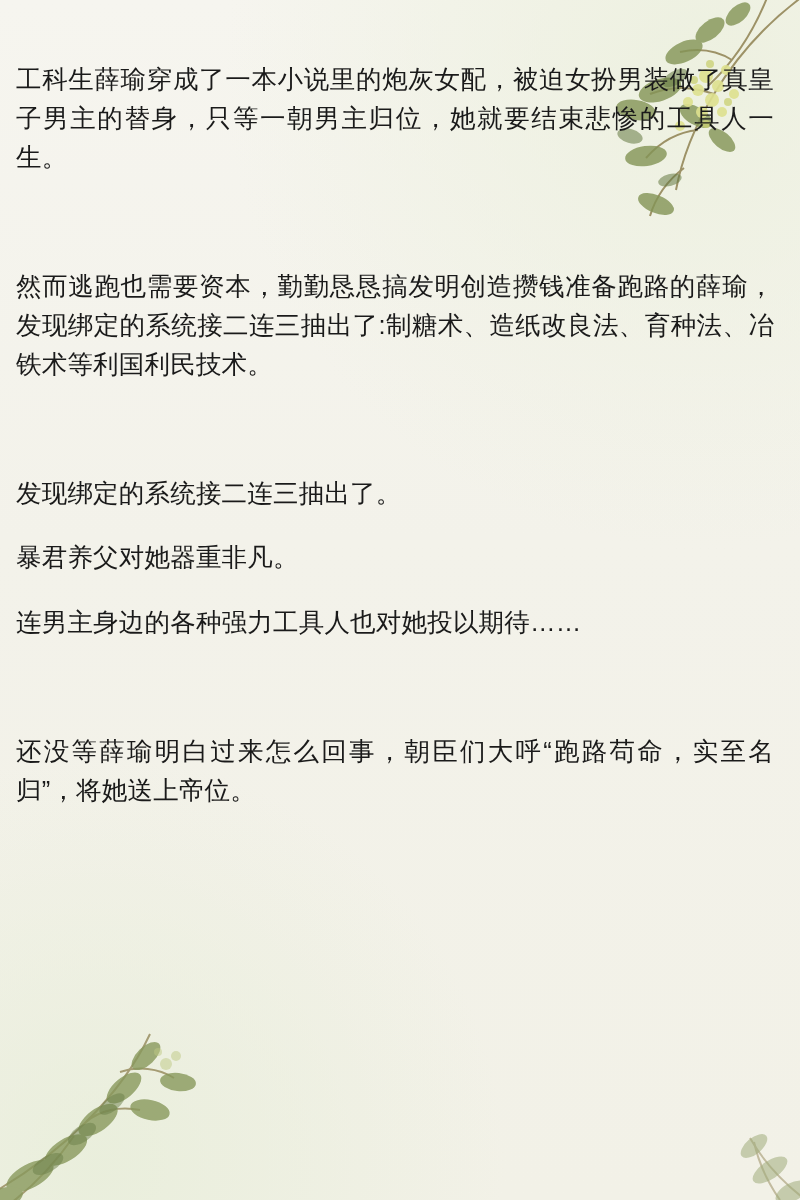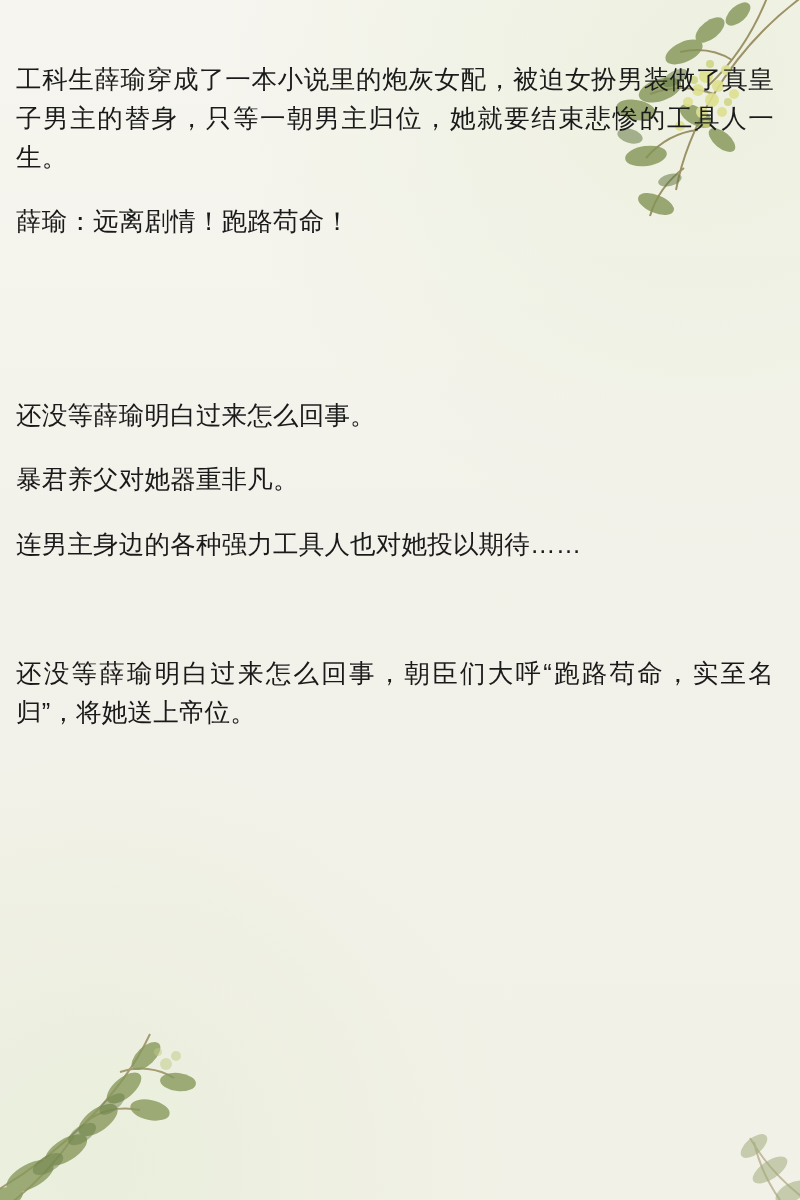--- a/index.html
+++ b/index.html
@@ -156,24 +156,24 @@
     </g>
     <g fill="#7d8f4e" opacity="0.55">
       <ellipse cx="150" cy="110" rx="20" ry="9" transform="rotate(-34 150 110)"></ellipse>
       <ellipse cx="172" cy="132" rx="18" ry="9" transform="rotate(-28 172 132)"></ellipse>
       <ellipse cx="134" cy="86" rx="16" ry="8" transform="rotate(-40 134 86)"></ellipse>
     </g>
   </svg>
 
   <div class="text-layer">
     <p class="para">工科生薛瑜穿成了一本小说里的炮灰女配，被迫女扮男装做了真皇子男主的替身，只等一朝男主归位，她就要结束悲惨的工具人一生。</p>
-    <p class="para">薛瑜：远离剧情！跑路苟命！</p>
     <p class="para blank"></p>
+    <p class="para">然而逃跑也需要资本，勤勤恳恳搞发明创造攒钱准备跑路的薛瑜，发现绑定的系统接二连三抽出了:制糖术、造纸改良法、育种法、冶铁术等利国利民技术。</p>
     <p class="para blank"></p>
-    <p class="para">还没等薛瑜明白过来怎么回事。</p>
+    <p class="para">发现绑定的系统接二连三抽出了。</p>
     <p class="para">暴君养父对她器重非凡。</p>
     <p class="para">连男主身边的各种强力工具人也对她投以期待……</p>
     <p class="para blank"></p>
     <p class="para">还没等薛瑜明白过来怎么回事，朝臣们大呼“跑路苟命，实至名归”，将她送上帝位。</p>
     <p class="para blank"></p>
 
   </div>
 
 </div>
 

